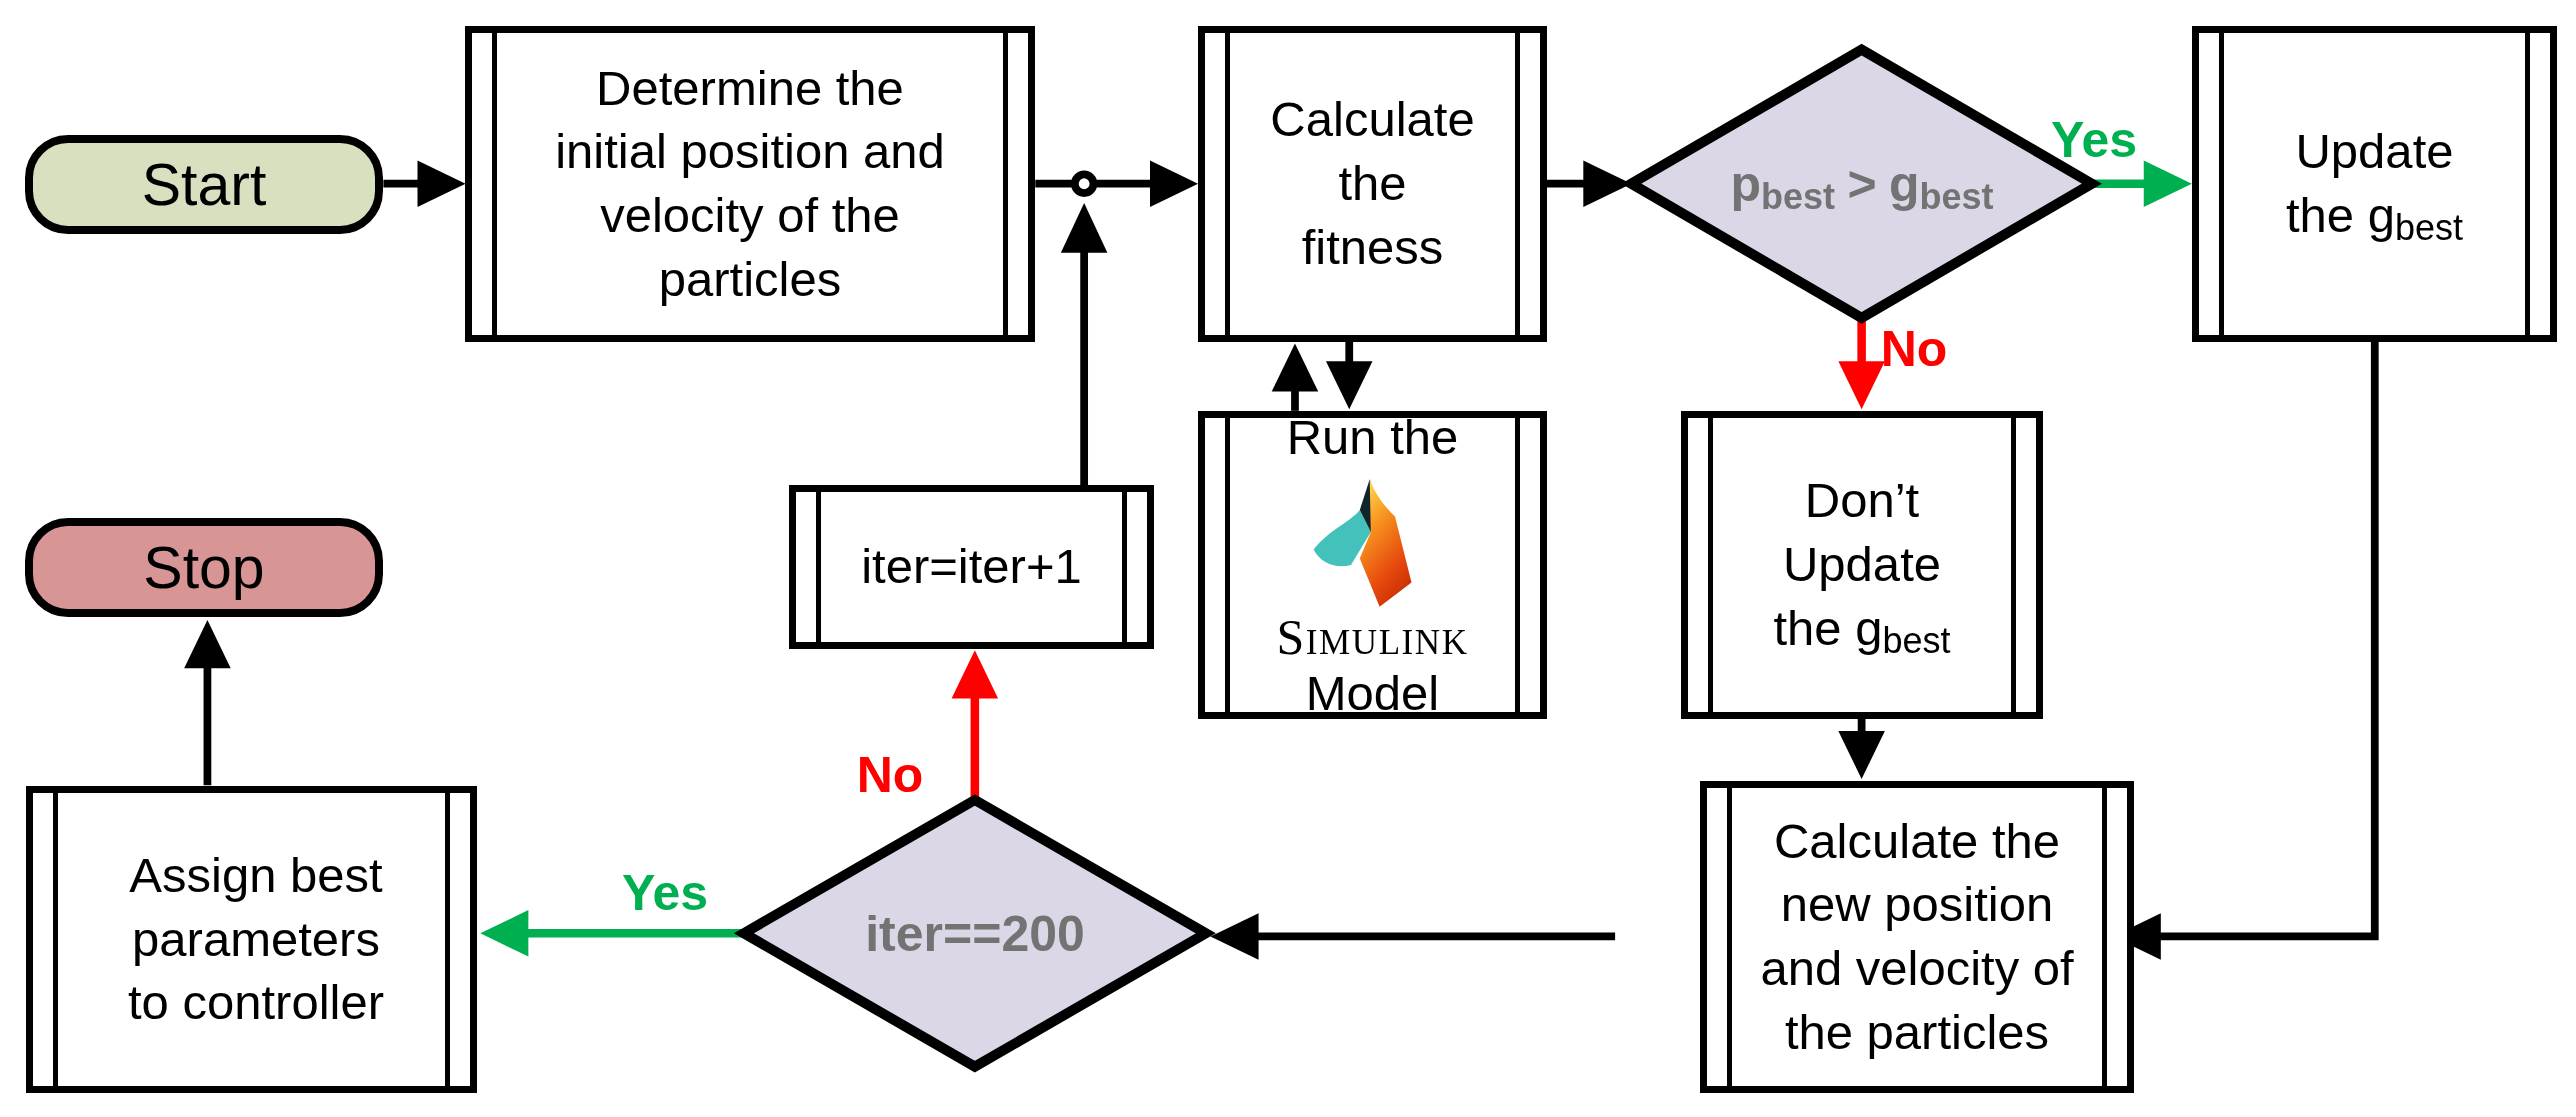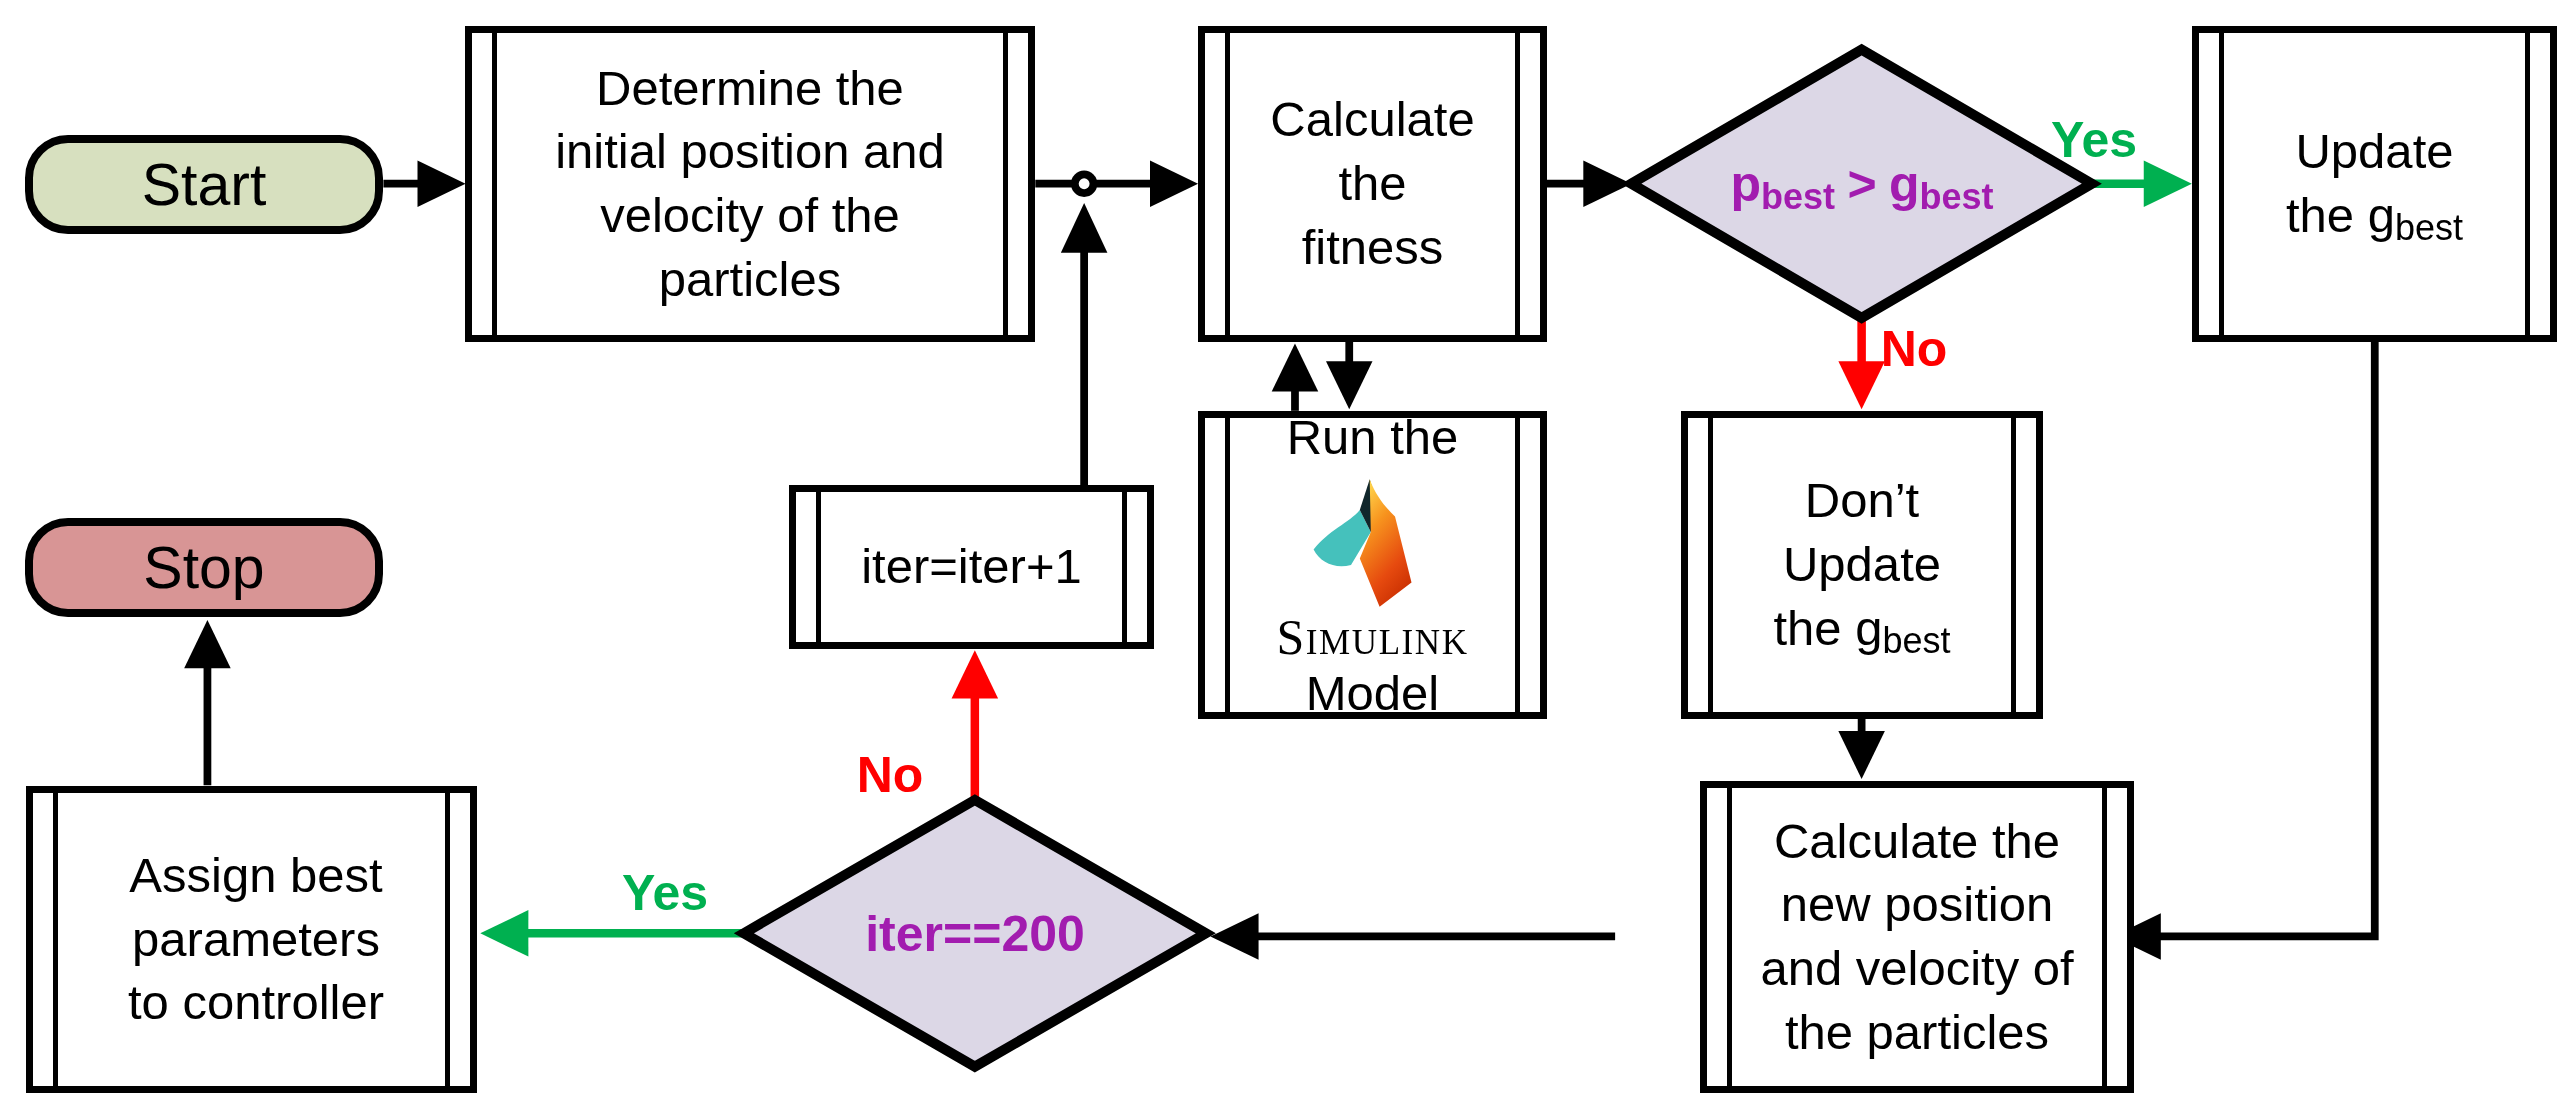--- a/index.html
+++ b/index.html
@@ -61,21 +61,21 @@
     color: #000000;
   }
 
   
   .float-label {
     position: absolute;
     transform: translate(-50%, -50%);
     white-space: nowrap;
     text-align: center;
   }
-  .decision-label { font-size: 50px; font-weight: bold; color: #a21caf; }
+  .decision-label { font-size: 50px; font-weight: bold; color: #737373; }
   .decision-label .op { margin: 0 12.4px; }
   .decision-label sub.small-sub { font-size: 36px; font-weight: bold; }
   .edge-label { font-size: 50px; font-weight: bold; }
 
   
   .sim-col {
     display: flex;
     flex-direction: column;
     align-items: center;
     justify-content: space-between;

